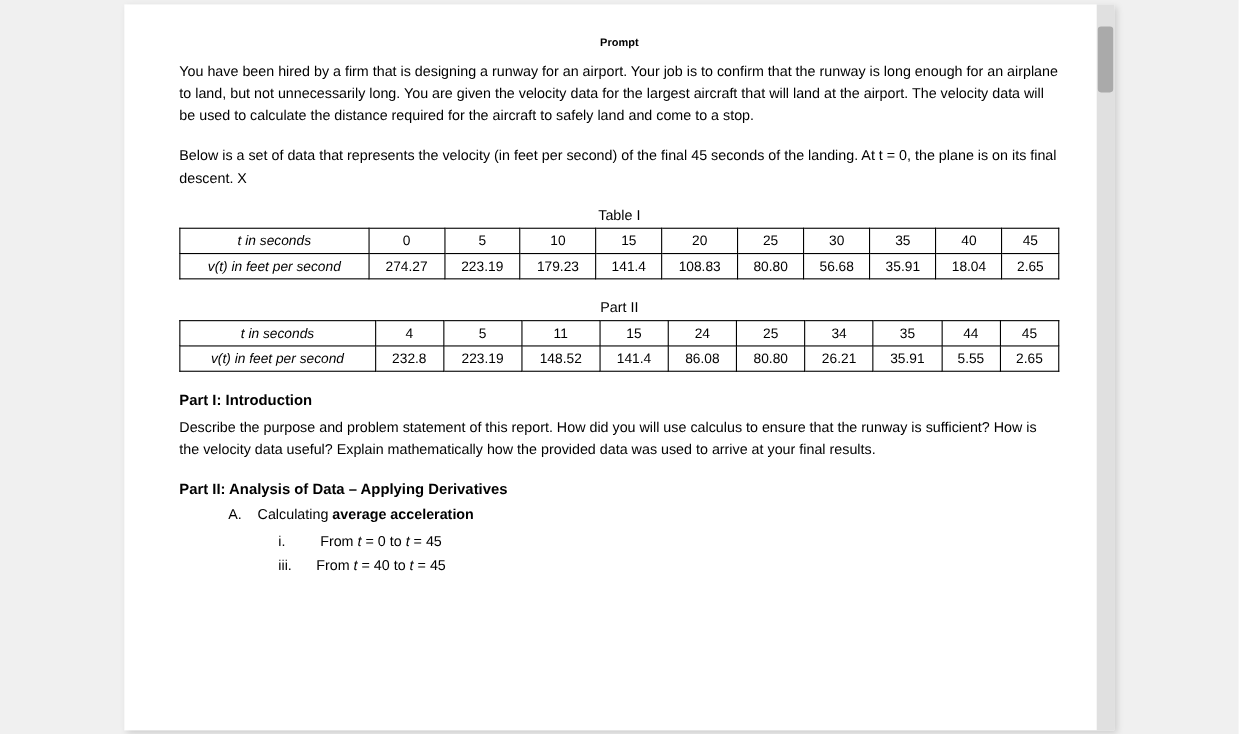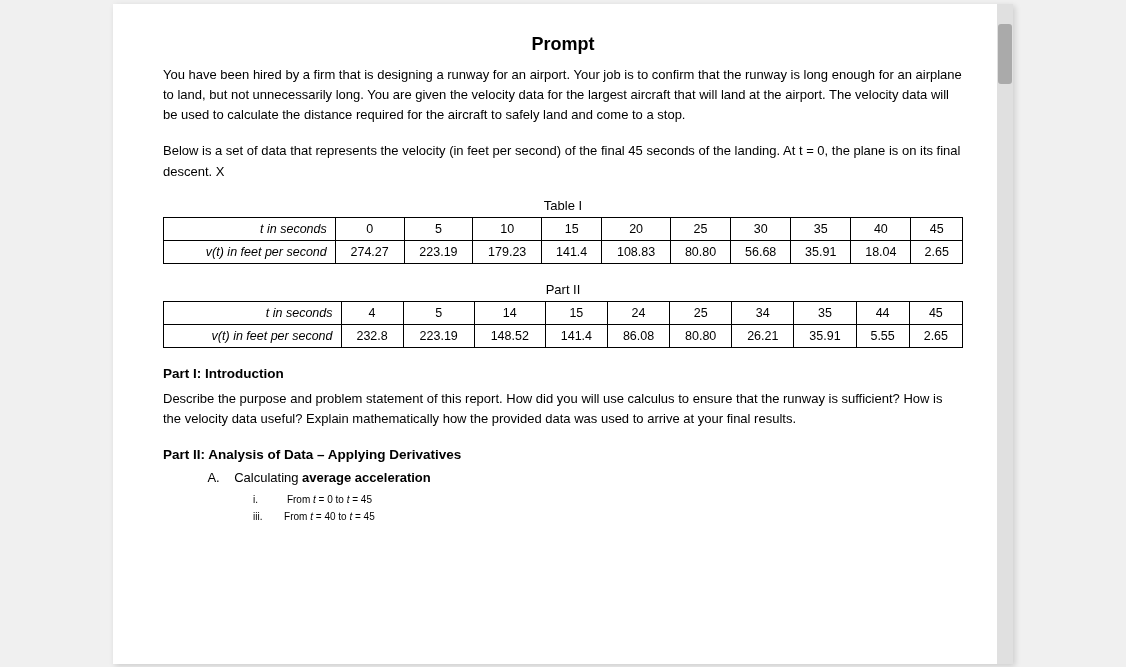--- a/index.html
+++ b/index.html
@@ -19,21 +19,21 @@
       width: 900px;
       min-height: 660px;
       padding: 30px 50px 40px 50px;
       position: relative;
       margin: 4px 0;
       box-shadow: 2px 2px 6px rgba(0,0,0,0.15);
     }
     .page-title {
       text-align: center;
       font-weight: bold;
-      font-size: 18px;
+      font-size: 10px;
       margin-bottom: 10px;
     }
     .prompt-text {
       font-size: 13px;
       line-height: 1.55;
       margin-bottom: 16px;
     }
     .table-section {
       margin-bottom: 18px;
     }
@@ -46,42 +46,42 @@
       border-collapse: collapse;
       width: 100%;
       font-size: 12.5px;
     }
     table td, table th {
       border: 1px solid #000;
       padding: 4px 8px;
       text-align: center;
     }
     table td:first-child {
-      text-align: right;
+      text-align: center;
       font-style: italic;
     }
     .section-heading {
       font-weight: bold;
       font-size: 13.5px;
       margin-top: 18px;
       margin-bottom: 8px;
     }
     .sub-heading {
       margin-left: 30px;
       margin-bottom: 6px;
       font-size: 13px;
     }
     .body-text {
       font-size: 13px;
       line-height: 1.55;
       margin-bottom: 6px;
     }
     .list-item {
       margin-left: 90px;
-      font-size: 10px;
+      font-size: 13px;
       line-height: 1.7;
     }
     .list-item .label {
       display: inline-block;
       width: 20px;
     }
     .bold { font-weight: bold; }
     .italic { font-style: italic; }
     .scrollbar-right {
       position: absolute;
@@ -146,21 +146,21 @@
   </div>
 
   <div class="table-section">
     <div class="table-title">Part II</div>
     <table>
       <tbody>
           <tr>
         <td><span class="italic">t</span> in seconds</td>
         <td>4</td>
         <td>5</td>
-        <td>14</td>
+        <td>11</td>
         <td>15</td>
         <td>24</td>
         <td>25</td>
         <td>34</td>
         <td>35</td>
         <td>44</td>
         <td>45</td>
       </tr>
       <tr>
         <td><span class="italic">v(t)</span> in feet per second</td>

